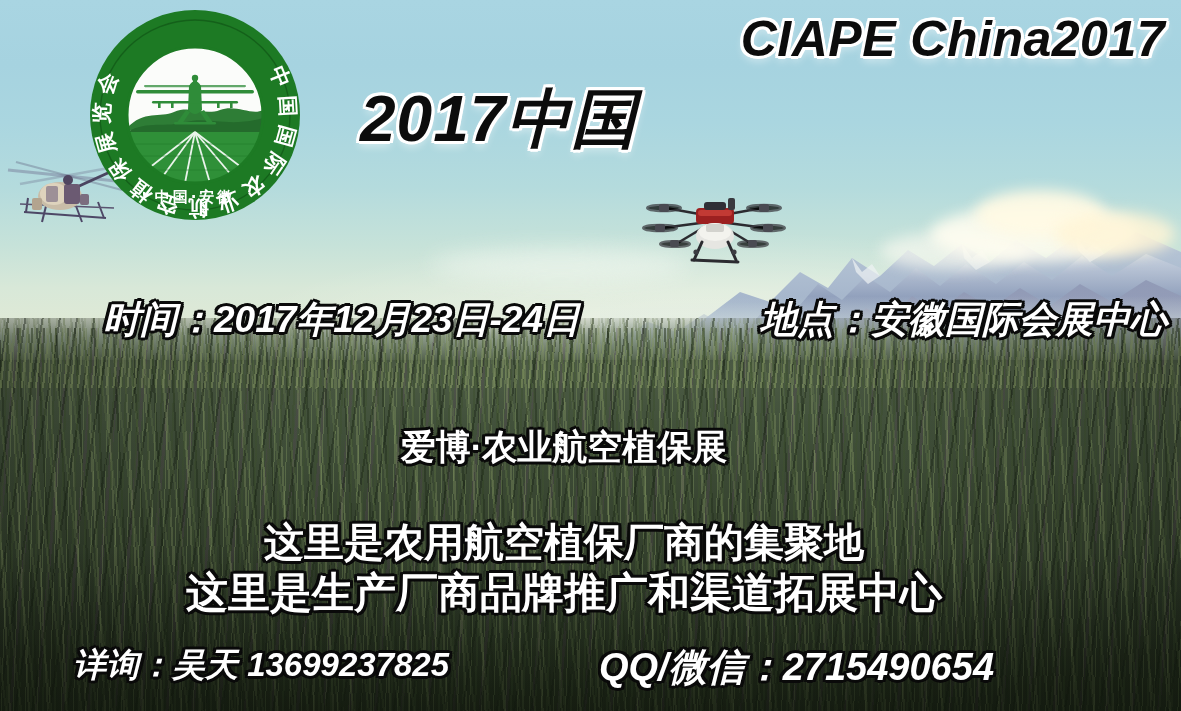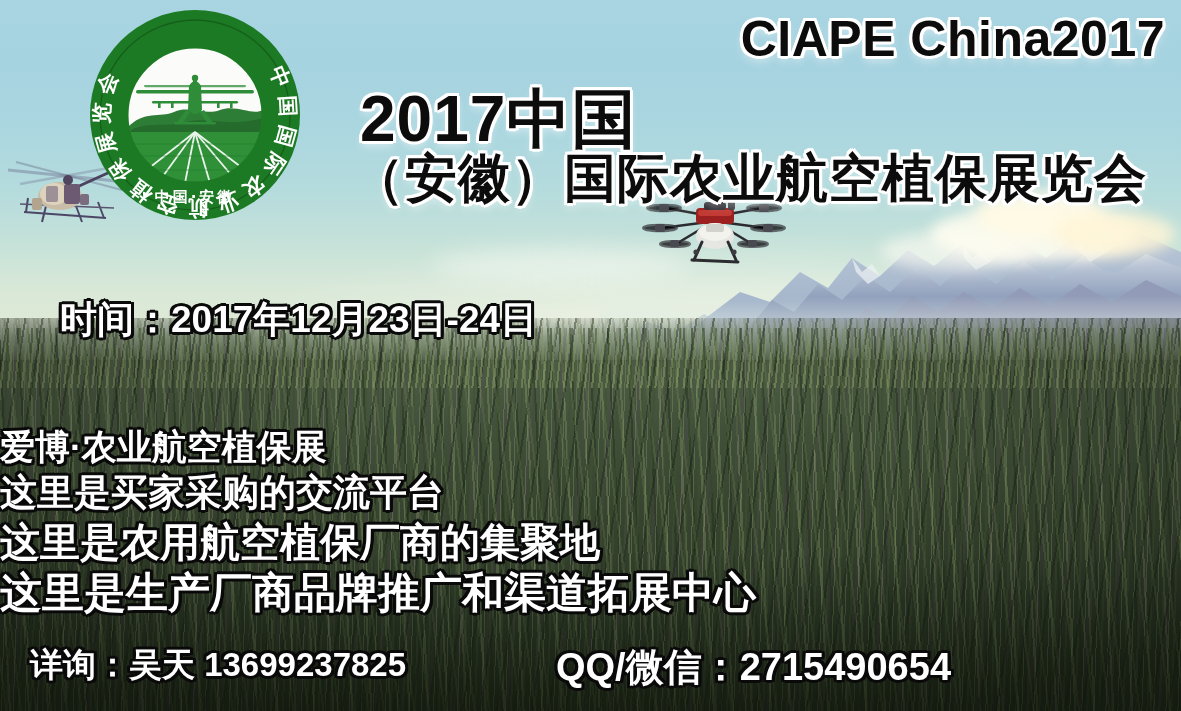--- a/index.html
+++ b/index.html
@@ -157,21 +157,21 @@
     left: 2px; top: 136px;
     width: 132px; height: 104px;
   }
   .drone {
     position: absolute;
     left: 640px; top: 186px;
     width: 148px; height: 82px;
   }
 
   
-  .txt { position: absolute; white-space: nowrap; line-height: 1; }
+  .txt { position: absolute; white-space: nowrap; line-height: 1; font-style: italic; }
 
   
   .t-dark {
     color: #0c0c0c;
     font-weight: 700;
     text-shadow:
       -2px -2px 0 #fff,  2px -2px 0 #fff,
       -2px  2px 0 #fff,  2px  2px 0 #fff,
       -3px  0   0 #fff,  3px  0   0 #fff,
        0   -3px 0 #fff,  0    3px 0 #fff,
@@ -183,36 +183,38 @@
   .t-light {
     color: #ffffff;
     font-weight: 700;
     text-shadow:
       -2px -2px 0 #0a0a0a,  2px -2px 0 #0a0a0a,
       -2px  2px 0 #0a0a0a,  2px  2px 0 #0a0a0a,
       -3px  0   0 #0a0a0a,  3px  0   0 #0a0a0a,
        0   -3px 0 #0a0a0a,  0    3px 0 #0a0a0a,
       -3px -2px 0 #0a0a0a,  3px -2px 0 #0a0a0a,
       -3px  2px 0 #0a0a0a,  3px  2px 0 #0a0a0a;
+    margin-left: 43px;
   }
 
   #header-brand {
     right: 16px; top: 14px;
     font-size: 50px;
     letter-spacing: 0.5px;
   }
   #title-line1 { left: 360px; top: 87px;  font-size: 64px; letter-spacing: 1px; }
   #title-line2 { left: 352px; top: 152px; font-size: 52px; letter-spacing: 1px; }
 
   #event-date     { left: 60px;  top: 301px; font-size: 37px; }
   #event-location { right: 14px; top: 301px; font-size: 37px; }
 
   .slogan {
     position: absolute;
     left: 0; width: 1042px;
+    text-align: center;
     white-space: nowrap;
     line-height: 1;
   }
   #slogan-0 { top: 429px; font-size: 35px; }
   #slogan-1 { top: 474px; font-size: 37px; }
   #slogan-2 { top: 522px; font-size: 40px; }
   #slogan-3 { top: 572px; font-size: 42px; }
 
   #contact-phone { left: 30px; top: 648px; font-size: 33px; text-align: right; }
   #contact-qq    { left: 556px; top: 648px; font-size: 38px; }
@@ -425,25 +427,24 @@
     <text font-family="'DejaVu Sans','Liberation Sans',sans-serif" font-size="21" font-weight="700" fill="#ffffff">
       <textPath href="#ringpath" startOffset="50%" text-anchor="middle" id="logo-ring-textpath" letter-spacing="7">中国国际农业航空植保展览会</textPath>
     </text>
 
     <text x="109" y="196" text-anchor="middle" font-family="'DejaVu Sans','Liberation Sans',sans-serif" font-size="15" font-weight="700" fill="#ffffff" letter-spacing="3">中国·安徽</text>
   </svg>
 
   <div class="txt t-dark" id="header-brand">CIAPE China2017</div>
 
   <div class="txt t-dark" id="title-line1">2017中国</div>
-  <div class="txt t-dark" id="title-line2">（安徽）国际农业航空植保展览会</div>
 
   <div class="txt t-light" id="event-date">时间：2017年12月23日-24日</div>
+  <div class="txt t-light" id="event-location">地点：安徽国际会展中心</div>
 
   <div class="slogan t-light" id="slogan-0">爱博·农业航空植保展</div>
-  <div class="slogan t-light" id="slogan-1">这里是买家采购的交流平台</div>
   <div class="slogan t-light" id="slogan-3">这里是生产厂商品牌推广和渠道拓展中心</div>
   <div class="slogan t-light" id="slogan-2">这里是农用航空植保厂商的集聚地</div>
 
   <div class="txt t-light" id="contact-phone">详询：吴天 13699237825</div>
   <div class="txt t-light" id="contact-qq">QQ/微信：2715490654</div>
 
 </div>
 
 </body></html>

